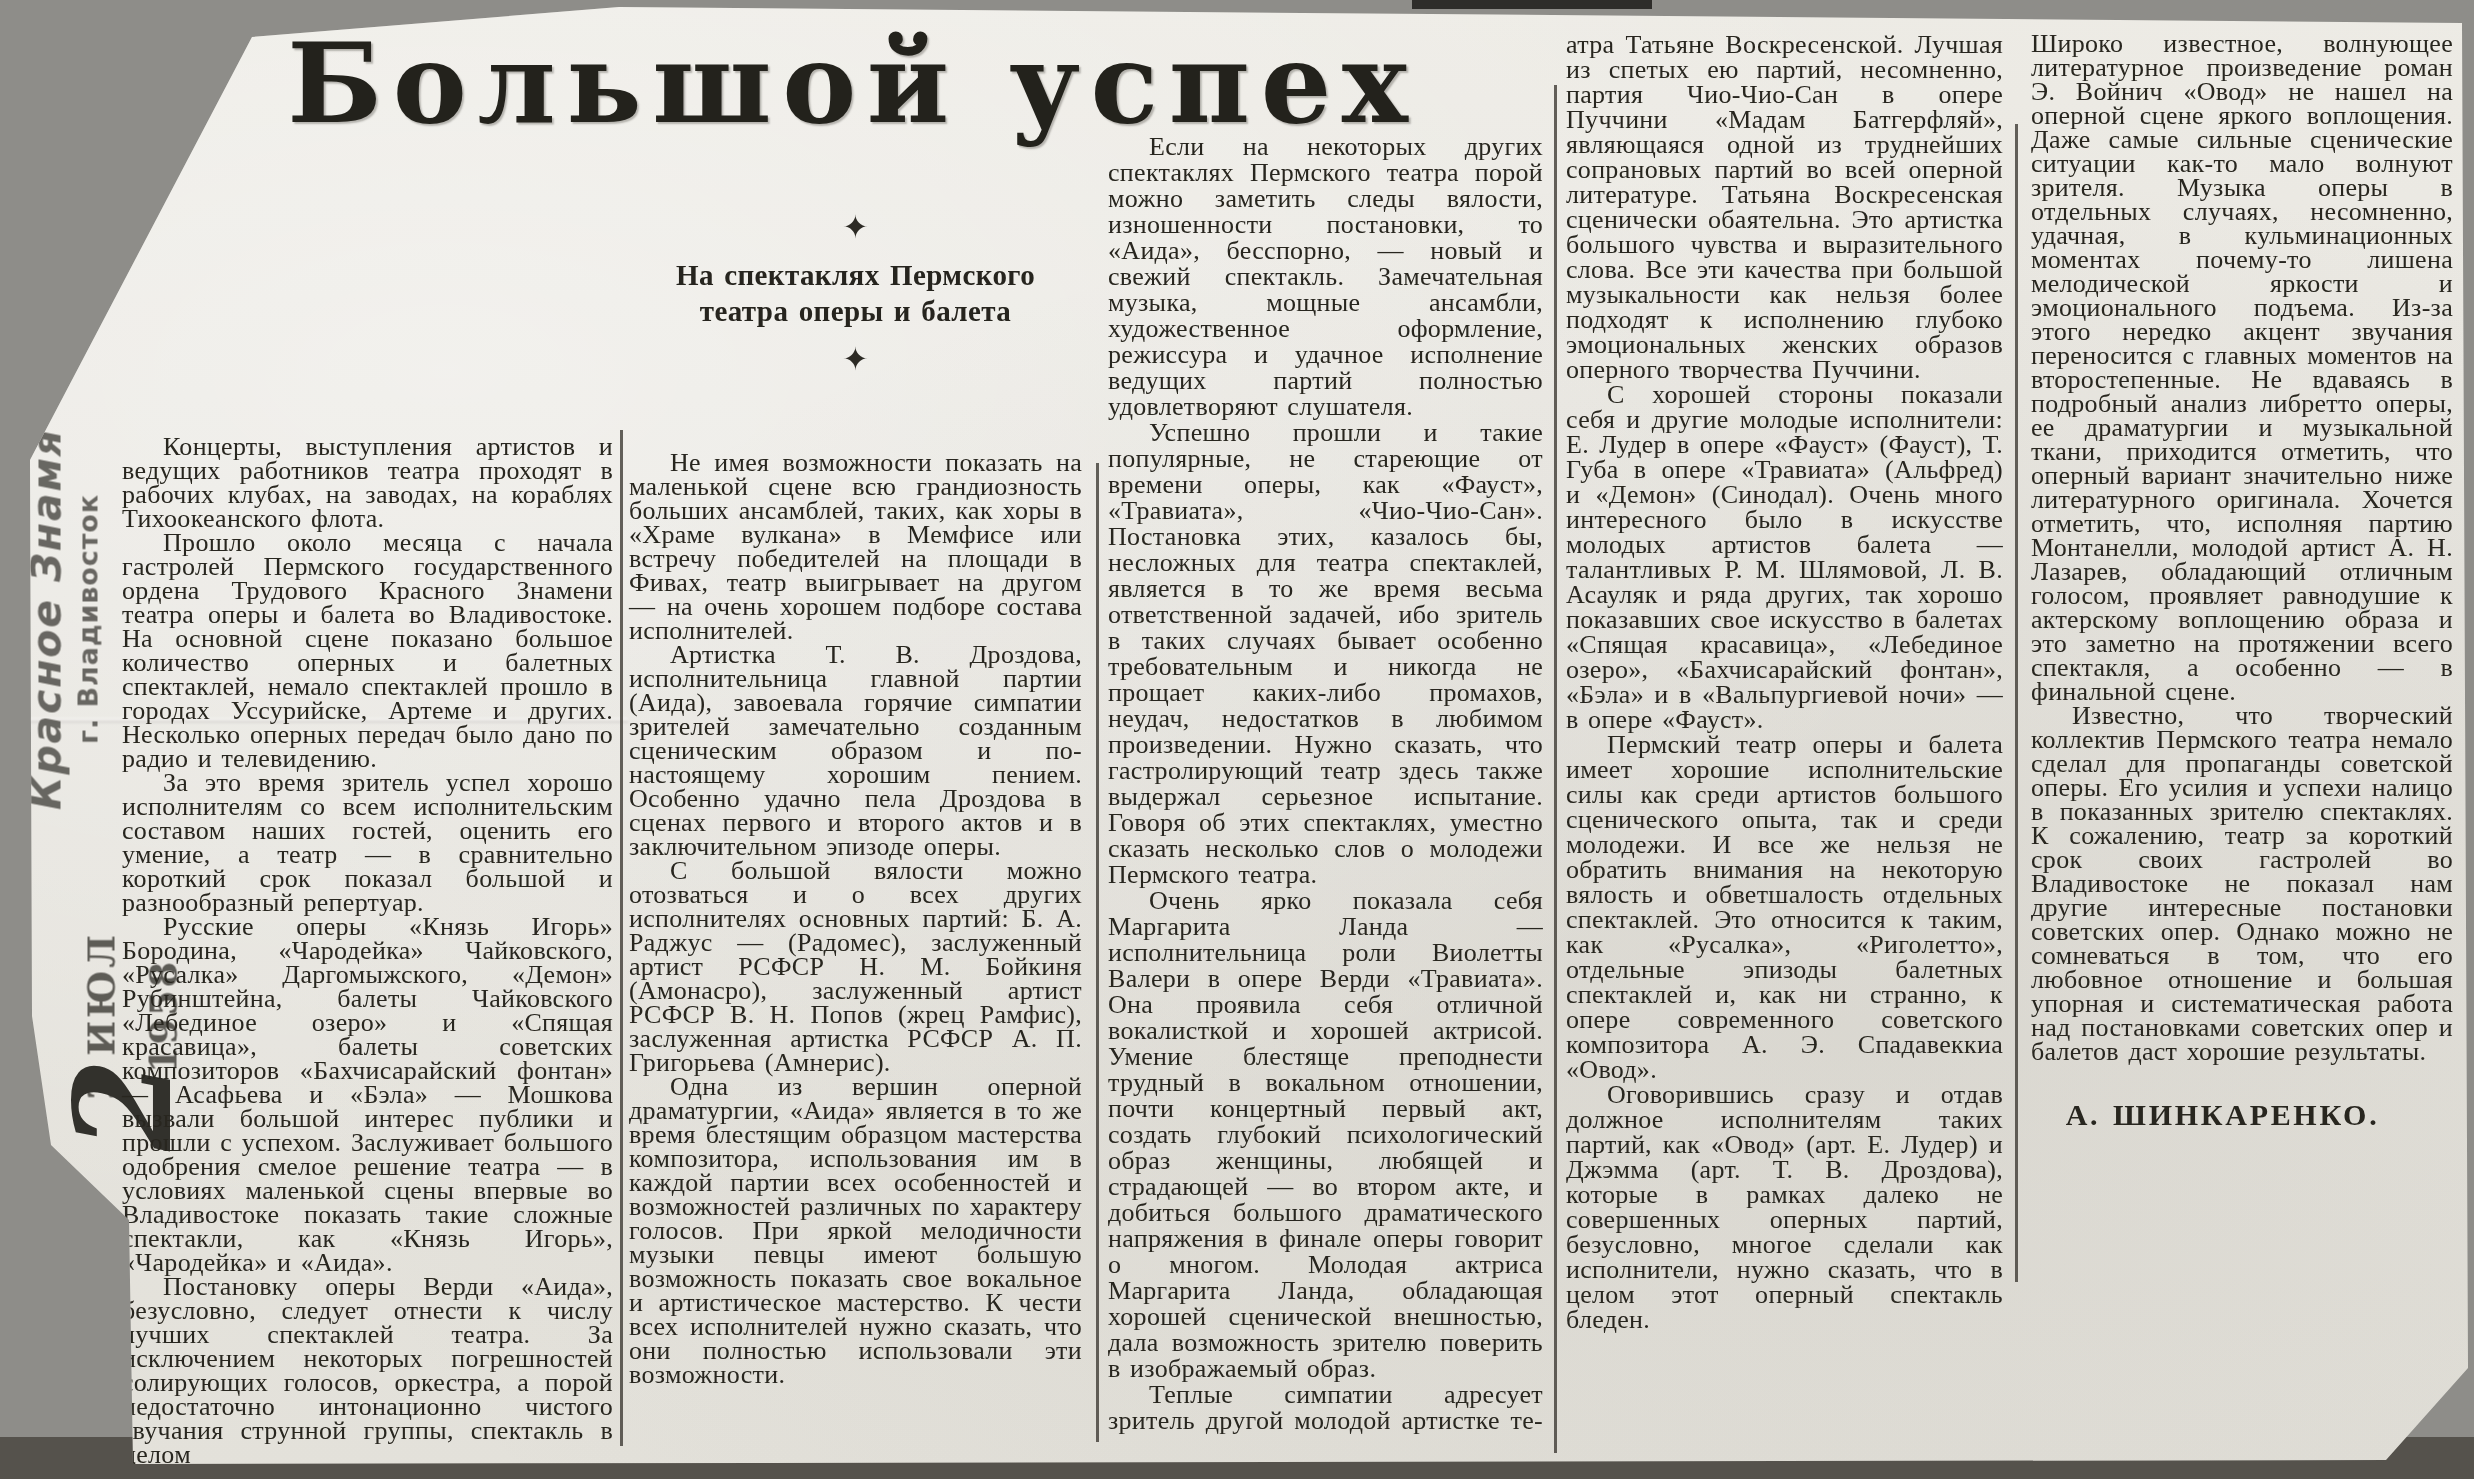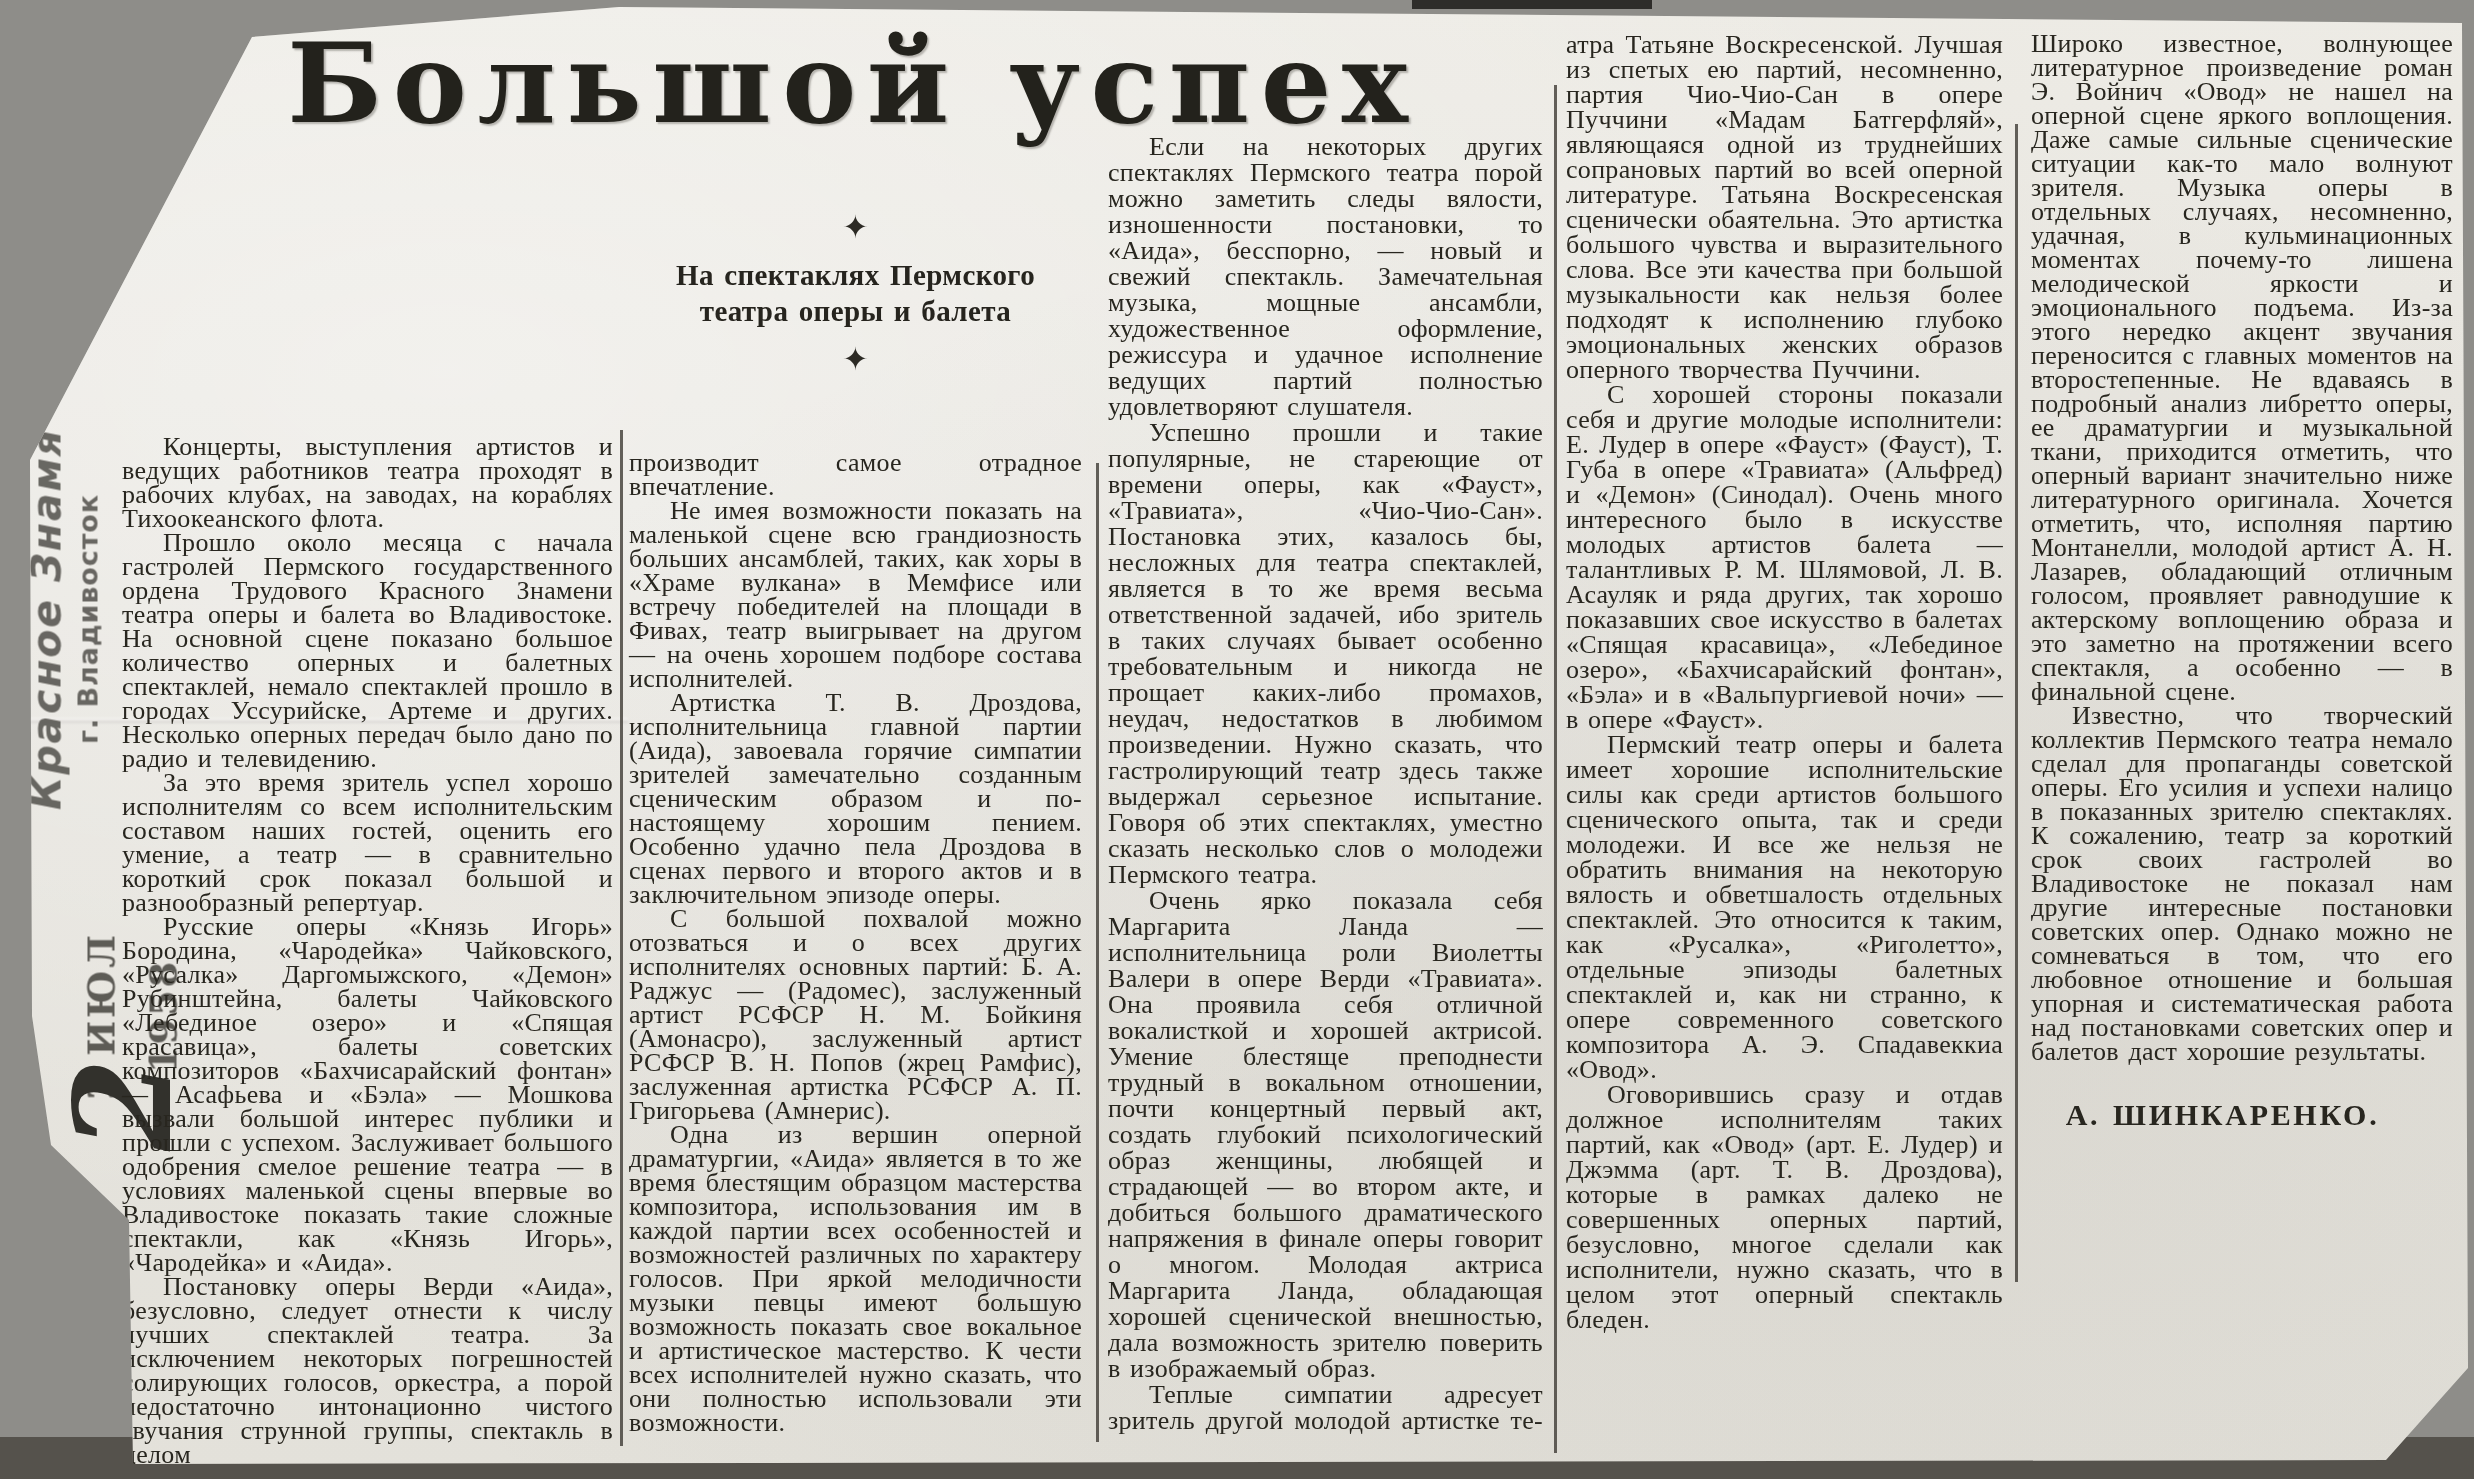--- a/index.html
+++ b/index.html
@@ -109,24 +109,23 @@
       <p>Русские оперы «Князь Игорь» Бородина, «Чародейка» Чайковского, «Русалка» Даргомыжского, «Демон» Рубинштейна, балеты Чайковского «Лебединое озеро» и «Спящая красавица», балеты советских композиторов «Бахчисарайский фонтан» — Асафьева и «Бэла» — Мошкова вызвали большой интерес публики и прошли с успехом. Заслуживает большого одобрения смелое решение театра — в условиях маленькой сцены впервые во Владивостоке показать такие сложные спектакли, как «Князь Игорь», «Чародейка» и «Аида».</p>
       <p class="jlast">Постановку оперы Верди «Аида», безусловно, следует отнести к числу лучших спектаклей театра. За исключением некоторых погрешностей солирующих голосов, оркестра, а порой недостаточно интонационно чистого звучания струнной группы, спектакль в целом</p>
     </div>
 
     <div class="col col2">
       <div class="subhead-block">
         <div class="orn">✦</div>
         <h2 class="subhead">На спектаклях Пермского театра оперы и балета</h2>
         <div class="orn">✦</div>
       </div>
-      <p class="cont">производит самое отрадное впечатление.</p>
       <p>Не имея возможности показать на маленькой сцене всю грандиозность больших ансамблей, таких, как хоры в «Храме вулкана» в Мемфисе или встречу победителей на площади в Фивах, театр выигрывает на другом — на очень хорошем подборе состава исполнителей.</p>
       <p>Артистка Т. В. Дроздова, исполнительница главной партии (Аида), завоевала горячие симпатии зрителей замечательно созданным сценическим образом и по-настоящему хорошим пением. Особенно удачно пела Дроздова в сценах первого и второго актов и в заключительном эпизоде оперы.</p>
-      <p>С большой похвалой можно отозваться и о всех других исполнителях основных партий: Б. А. Раджус — (Радомес), заслуженный артист РСФСР Н. М. Бойкиня (Амонасро), заслуженный артист РСФСР В. Н. Попов (жрец Рамфис), заслуженная артистка РСФСР А. П. Григорьева (Амнерис).</p>
+      <p>С большой вялости можно отозваться и о всех других исполнителях основных партий: Б. А. Раджус — (Радомес), заслуженный артист РСФСР Н. М. Бойкиня (Амонасро), заслуженный артист РСФСР В. Н. Попов (жрец Рамфис), заслуженная артистка РСФСР А. П. Григорьева (Амнерис).</p>
       <p>Одна из вершин оперной драматургии, «Аида» является в то же время блестящим образцом мастерства композитора, использования им в каждой партии всех особенностей и возможностей различных по характеру голосов. При яркой мелодичности музыки певцы имеют большую возможность показать свое вокальное и артистическое мастерство. К чести всех исполнителей нужно сказать, что они полностью использовали эти возможности.</p>
     </div>
 
     <div class="col col3">
       <p>Если на некоторых других спектаклях Пермского театра порой можно заметить следы вялости, изношенности постановки, то «Аида», бесспорно, — новый и свежий спектакль. Замечательная музыка, мощные ансамбли, художественное оформление, режиссура и удачное исполнение ведущих партий полностью удовлетворяют слушателя.</p>
       <p>Успешно прошли и такие популярные, не стареющие от времени оперы, как «Фауст», «Травиата», «Чио-Чио-Сан». Постановка этих, казалось бы, несложных для театра спектаклей, является в то же время весьма ответственной задачей, ибо зритель в таких случаях бывает особенно требовательным и никогда не прощает каких-либо промахов, неудач, недостатков в любимом произведении. Нужно сказать, что гастролирующий театр здесь также выдержал серьезное испытание. Говоря об этих спектаклях, уместно сказать несколько слов о молодежи Пермского театра.</p>
       <p>Очень ярко показала себя Маргарита Ланда — исполнительница роли Виолетты Валери в опере Верди «Травиата». Она проявила себя отличной вокалисткой и хорошей актрисой. Умение блестяще преподнести трудный в вокальном отношении, почти концертный первый акт, создать глубокий психологический образ женщины, любящей и страдающей — во втором акте, и добиться большого драматического напряжения в финале оперы говорит о многом. Молодая актриса Маргарита Ланда, обладающая хорошей сценической внешностью, дала возможность зрителю поверить в изображаемый образ.</p>
       <p class="jlast">Теплые симпатии адресует зритель другой молодой артистке те-</p>
     </div>
 

